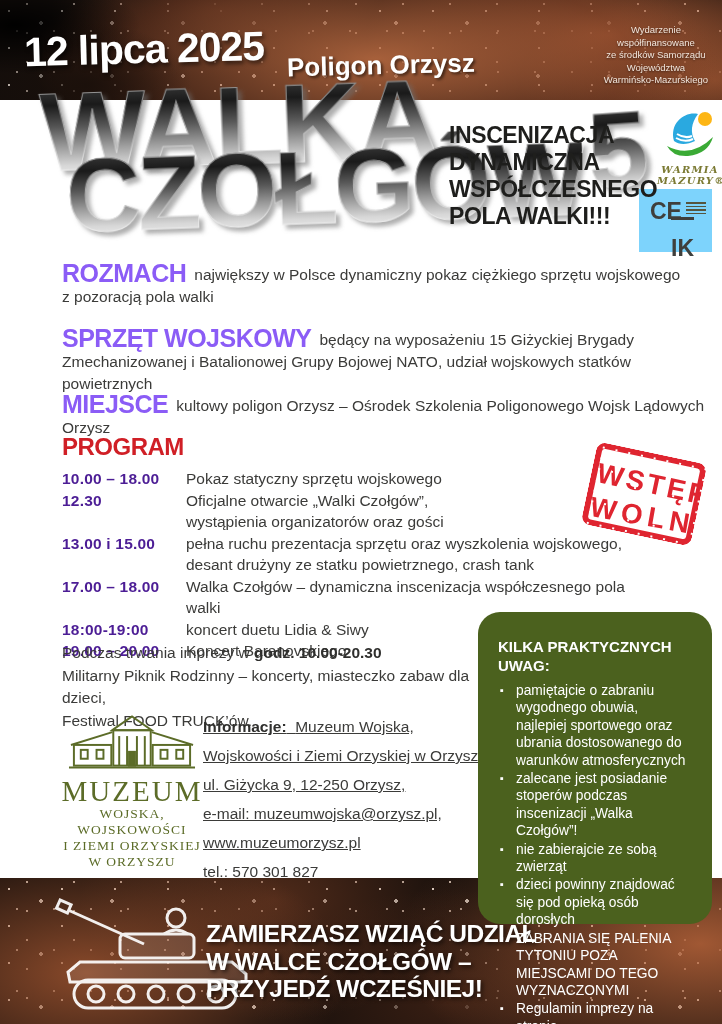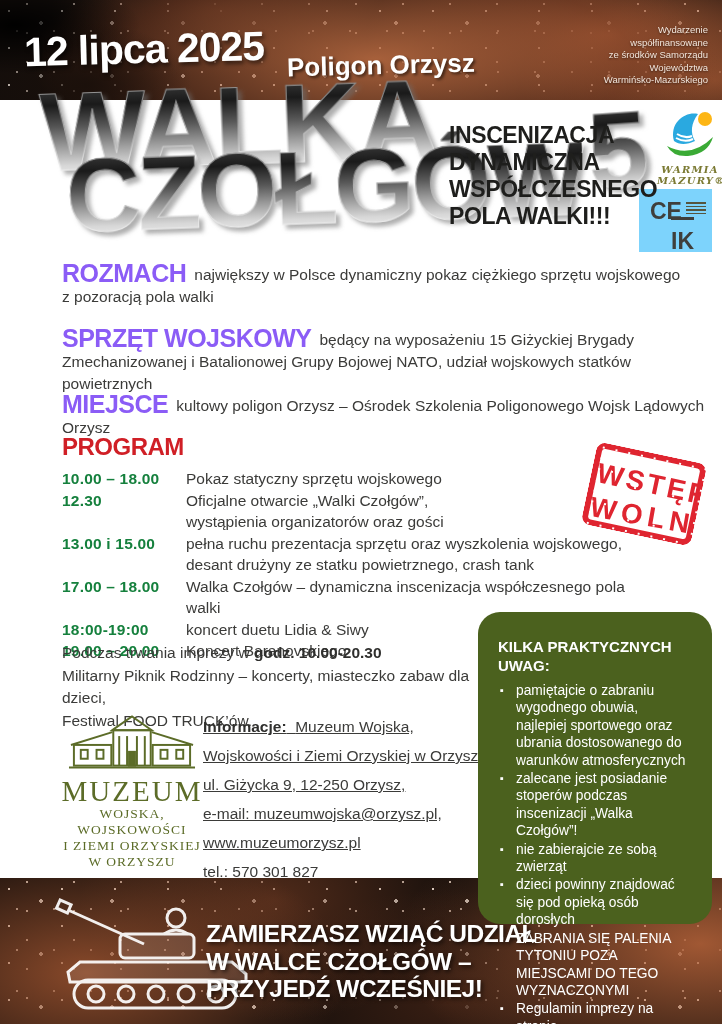--- a/index.html
+++ b/index.html
@@ -31,55 +31,55 @@
       radial-gradient(ellipse 360px 190px at 12% 65%, rgba(158,84,48,.85), transparent 72%),
       radial-gradient(ellipse 260px 160px at 38% 15%, rgba(120,62,36,.6), transparent 75%),
       radial-gradient(ellipse 420px 210px at 97% 45%, rgba(176,96,56,.9), transparent 72%),
       radial-gradient(ellipse 260px 150px at 62% 85%, rgba(60,32,20,.9), transparent 75%);}
 
   
   #date{position:absolute;left:24px;top:26px;font-size:41px;font-weight:bold;color:#fff;
     letter-spacing:-1px;transform:rotate(-1.5deg);text-shadow:2px 3px 4px rgba(0,0,0,.55);}
   #location{position:absolute;left:287px;top:50px;font-size:26px;font-weight:bold;color:#fff;
     transform:rotate(-1.5deg);text-shadow:2px 2px 3px rgba(0,0,0,.55);}
-  #cofunding{position:absolute;right:14px;top:24px;text-align:right;color:#f3e6dc;
+  #cofunding{position:absolute;right:14px;top:24px;text-align:center;color:#f3e6dc;
     font-size:9.5px;line-height:12.5px;text-shadow:0 1px 2px rgba(0,0,0,.5);}
 
   
   .metal{position:absolute;font-weight:900;line-height:1;letter-spacing:-3px;
     background:linear-gradient(180deg,#4a4a4a 0%,#1a1a1a 26%,#585858 46%,#9a9a9a 63%,#d7d7d7 80%,#f1f1f1 94%);
     -webkit-background-clip:text;background-clip:text;color:transparent;
     -webkit-text-stroke:1px rgba(250,250,250,.5);
     filter:drop-shadow(4px 4px 2px rgba(110,110,110,.55));}
   #title1{left:40px;top:70px;font-size:112px;transform:rotate(-2deg);}
   #title2{left:66px;top:136px;font-size:103px;transform:rotate(-2deg);z-index:2;}
   #edition{left:588px;top:96px;font-size:108px;transform:rotate(-4deg);letter-spacing:0;}
   #tagline{position:absolute;left:449px;top:122px;font-size:23px;line-height:27px;
     font-weight:bold;letter-spacing:-.4px;color:#1e1e1c;z-index:3;}
 
   
   #warmia{position:absolute;left:641px;top:108px;width:66px;text-align:center;margin-left:16px;}
   #warmia .wm-text{font-family:"DejaVu Serif",serif;font-style:italic;font-weight:bold;
     font-size:10px;line-height:11px;color:#7b7a33;letter-spacing:1.2px;}
   #ceik{position:absolute;left:639px;top:189px;width:73px;height:63px;background:#7dd3fc;}
   #ceik .ce{position:absolute;left:11px;top:9px;font-size:23px;font-weight:800;color:#3f3f3c;letter-spacing:0;}
-  #ceik .ik{position:absolute;left:32px;top:28px;font-size:23px;font-weight:800;color:#3f3f3c;border-top:3px solid #3f3f3c;padding-top:8px;}
+  #ceik .ik{position:absolute;left:32px;top:28px;font-size:23px;font-weight:800;color:#3f3f3c;border-top:3px solid #3f3f3c;padding-top:15px;}
   #ceik .micro{position:absolute;left:47px;top:13px;width:20px;}
   #ceik .micro i{display:block;height:1.5px;background:#55553f;margin-bottom:2px;}
 
   
   .sec{position:absolute;left:62px;font-size:15.5px;line-height:22px;}
   .sec .h{color:#8b5cf6;font-weight:900;font-size:25px;letter-spacing:-.5px;margin-right:8px;vertical-align:-2px;}
   #sec-rozmach{top:262px;width:620px;}
   #sec-sprzet{top:327px;width:632px;}
   #sec-miejsce{top:393px;width:650px;}
   #program-h{position:absolute;left:62px;top:433px;color:#d01f26;font-weight:900;font-size:24px;letter-spacing:-.5px;}
   #program{position:absolute;left:62px;top:468px;font-size:15.5px;line-height:21.5px;width:600px;}
   #program .row{display:flex;}
-  #program .t{width:124px;flex:0 0 124px;font-weight:bold;color:#15803d;letter-spacing:.2px;}
+  #program .t{width:124px;flex:0 0 124px;font-weight:bold;color:#4c1d95;letter-spacing:.2px;}
   #notes{position:absolute;left:62px;top:642px;font-size:15.5px;line-height:22.5px;width:420px;}
   b.dk{color:#2f2f2d;}
 
   
   #stamp{position:absolute;left:588px;top:452px;width:112px;height:84px;border:6px solid #df2530;
     border-radius:9px;transform:rotate(12deg);text-align:center;color:#df2530;
     font-weight:900;font-size:28px;line-height:33px;letter-spacing:3px;padding-top:8px;box-sizing:border-box;
     -webkit-mask-image:radial-gradient(circle 1.4px at 7px 5px, transparent 99%, #000 100%);
     mask-image:radial-gradient(circle 1.4px at 7px 5px, transparent 99%, #000 100%);
     -webkit-mask-size:13px 11px;mask-size:13px 11px;}

